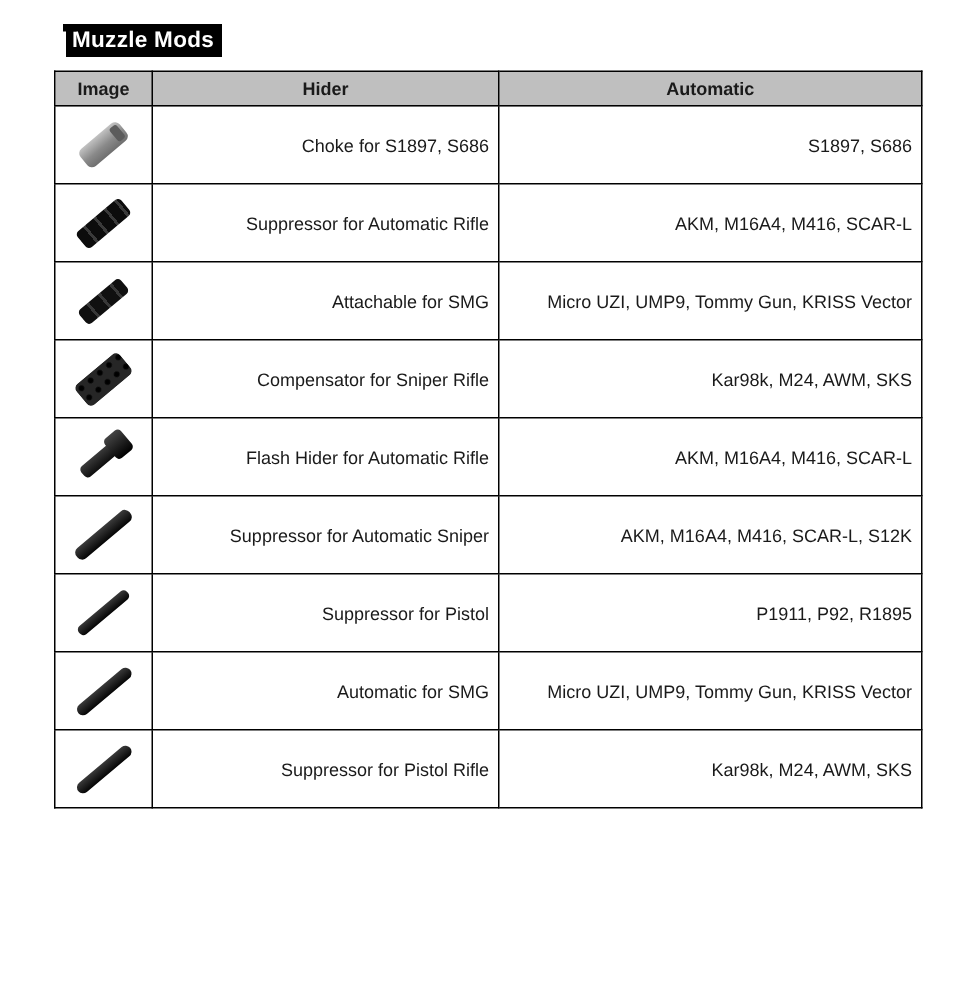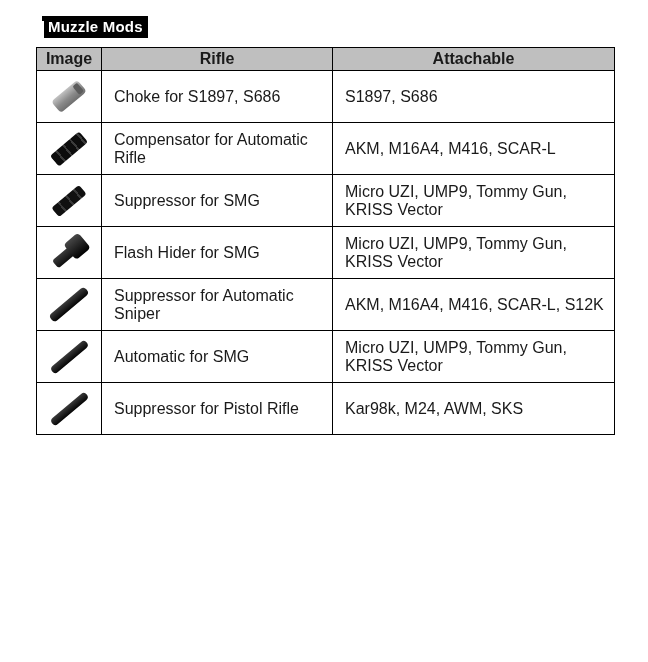--- a/index.html
+++ b/index.html
@@ -33,37 +33,37 @@
     padding:2px 5px 3px 4px;
     letter-spacing:0.2px;
   }
   table.mods{
     border-collapse:collapse;
     table-layout:fixed;
     margin-left:36px;
   }
   table.mods th, table.mods td{
     border:1px solid var(--border);
-    font-size:16px;
+    font-size:12px;
     vertical-align:middle;
   }
   table.mods th{
     background:var(--header-bg);
     font-weight:bold;
     height:23px;
     text-align:center;
     padding:0 4px;
   }
   col.c-image{width:64px;}
   col.c-name{width:231px;}
   col.c-attach{width:282px;}
   td{height:51px;}
   td.image-cell{text-align:center;}
   td.name-cell, td.attach-cell{
-    text-align:left;
+    text-align:right;
     padding-left:12px;
     padding-right:6px;
   }
   
   .icon-box{
     width:62px;height:49px;
     display:flex;align-items:center;justify-content:center;
   }
   .mod-icon{
     position:relative;
@@ -161,69 +161,87 @@
 
   <table class="mods">
     <colgroup>
       <col class="c-image">
         <col class="c-name">
         <col class="c-attach">
     </colgroup>
     <thead>
       <tr>
         <th>Image</th>
-        <th>Rifle</th>
-        <th>Attachable</th>
+        <th>Hider</th>
+        <th>Automatic</th>
       </tr>
     </thead>
     <tbody id="rows">
         <tr>
     <td class="image-cell">
       <div class="icon-box">
         <div class="mod-icon choke"></div>
       </div>
     </td>
     <td class="name-cell">Choke for S1897, S686</td>
     <td class="attach-cell">S1897, S686</td>
   </tr>
         <tr>
     <td class="image-cell">
       <div class="icon-box">
         <div class="mod-icon compensator-ar"></div>
       </div>
     </td>
-    <td class="name-cell">Compensator for Automatic Rifle</td>
+    <td class="name-cell">Suppressor for Automatic Rifle</td>
     <td class="attach-cell">AKM, M16A4, M416, SCAR-L</td>
   </tr>
         <tr>
     <td class="image-cell">
       <div class="icon-box">
         <div class="mod-icon compensator-smg"></div>
       </div>
     </td>
-    <td class="name-cell">Suppressor for SMG</td>
+    <td class="name-cell">Attachable for SMG</td>
     <td class="attach-cell">Micro UZI, UMP9, Tommy Gun, KRISS Vector</td>
   </tr>
         <tr>
     <td class="image-cell">
       <div class="icon-box">
-        <div class="mod-icon flash-hider-smg"></div>
-      </div>
-    </td>
-    <td class="name-cell">Flash Hider for SMG</td>
-    <td class="attach-cell">Micro UZI, UMP9, Tommy Gun, KRISS Vector</td>
+        <div class="mod-icon compensator-sniper"></div>
+      </div>
+    </td>
+    <td class="name-cell">Compensator for Sniper Rifle</td>
+    <td class="attach-cell">Kar98k, M24, AWM, SKS</td>
+  </tr>
+        <tr>
+    <td class="image-cell">
+      <div class="icon-box">
+        <div class="mod-icon flash-hider-ar"></div>
+      </div>
+    </td>
+    <td class="name-cell">Flash Hider for Automatic Rifle</td>
+    <td class="attach-cell">AKM, M16A4, M416, SCAR-L</td>
   </tr>
         <tr>
     <td class="image-cell">
       <div class="icon-box">
         <div class="mod-icon suppressor-ar"></div>
       </div>
     </td>
     <td class="name-cell">Suppressor for Automatic Sniper</td>
     <td class="attach-cell">AKM, M16A4, M416, SCAR-L, S12K</td>
+  </tr>
+        <tr>
+    <td class="image-cell">
+      <div class="icon-box">
+        <div class="mod-icon suppressor-pistol"></div>
+      </div>
+    </td>
+    <td class="name-cell">Suppressor for Pistol</td>
+    <td class="attach-cell">P1911, P92, R1895</td>
   </tr>
         <tr>
     <td class="image-cell">
       <div class="icon-box">
         <div class="mod-icon suppressor-smg"></div>
       </div>
     </td>
     <td class="name-cell">Automatic for SMG</td>
     <td class="attach-cell">Micro UZI, UMP9, Tommy Gun, KRISS Vector</td>
   </tr>

